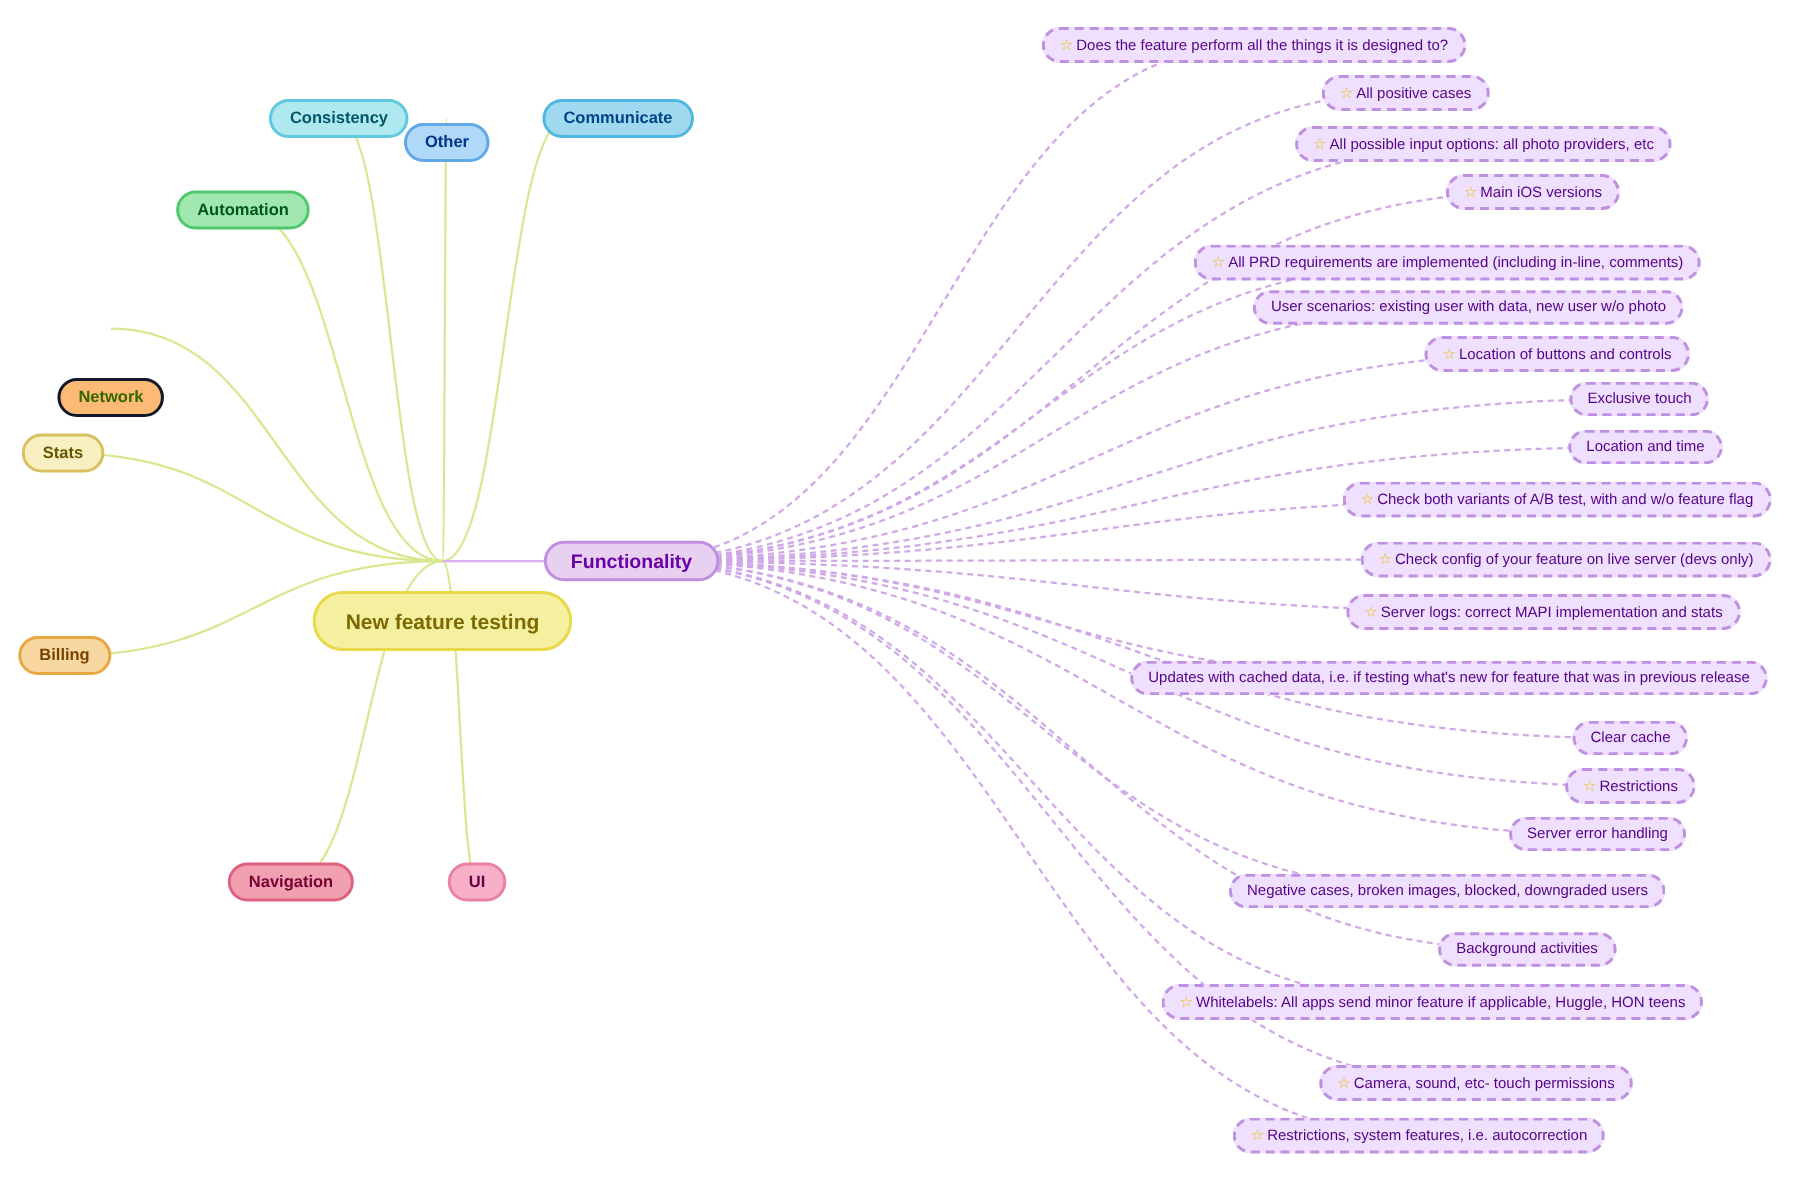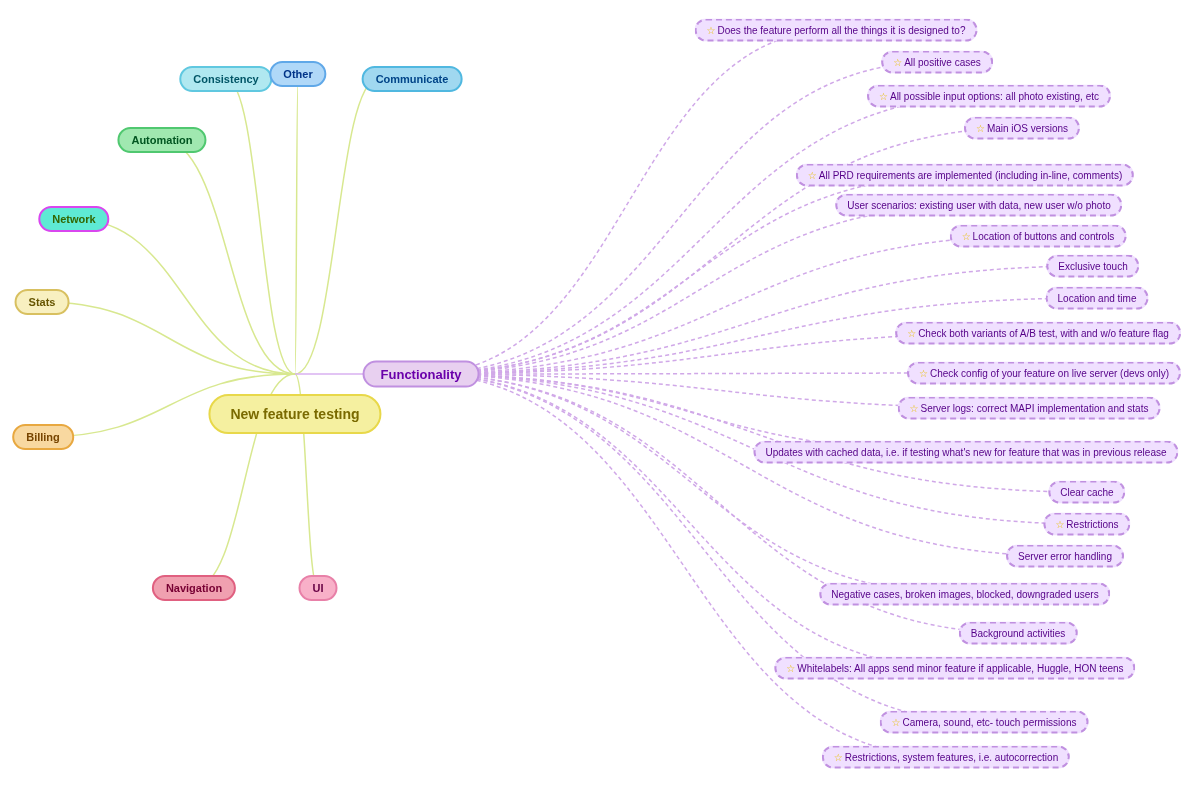--- a/index.html
+++ b/index.html
@@ -65,23 +65,24 @@
       border: 2px solid #50b8e0;
       color: #004488;
       margin-left: 34px;
     }
     .node-automation {
       background: #a0e8b0;
       border: 2px solid #50c870;
       color: #005520;
     }
     .node-network {
-      background: #5eead4;
-      border: 2px solid #d946ef;
+      background: #fdba74;
+      border: 2px solid #0f172a;
       color: #336600;
+      margin-top: 46px;
     }
     .node-stats {
       background: #f8f0c0;
       border: 2px solid #d8c060;
       color: #665500;
     }
     .node-billing {
       background: #f8d8a0;
       border: 2px solid #e8a840;
       color: #774400;
@@ -151,21 +152,21 @@
   <span>New feature testing</span>
 </div>
 
 <div class="node node-functionality" style="left:421px;top:374px;">
   <span>Functionality</span>
 </div>
 
 <div class="node node-consistency" style="left:226px;top:79px;">
   <span>Consistency</span>
 </div>
-<div class="node node-other" style="left:298px;top:74px;">
+<div class="node node-other" style="left:298px;top:95px;">
   <span>Other</span>
 </div>
 <div class="node node-communicate" style="left:378px;top:79px;">
   <span>Communicate</span>
 </div>
 <div class="node node-automation" style="left:162px;top:140px;">
   <span>Automation</span>
 </div>
 <div class="node node-network" style="left:74px;top:219px;">
   <span>Network</span>
@@ -179,21 +180,21 @@
 <div class="node node-navigation" style="left:194px;top:588px;">
   <span>Navigation</span>
 </div>
 <div class="node node-ui" style="left:318px;top:588px;">
   <span>UI</span>
 </div>
 
 <div id="right-nodes-container">
     <div class="node node-right" style="left: 836px; top: 30px; transform: translate(-50%, -50%);"><span class="star-icon">☆</span><span>Does the feature perform all the things it is designed to?</span></div>
     <div class="node node-right" style="left: 937px; top: 62px; transform: translate(-50%, -50%);"><span class="star-icon">☆</span><span>All positive cases</span></div>
-    <div class="node node-right" style="left: 989px; top: 96px; transform: translate(-50%, -50%);"><span class="star-icon">☆</span><span>All possible input options: all photo existing, etc</span></div>
+    <div class="node node-right" style="left: 989px; top: 96px; transform: translate(-50%, -50%);"><span class="star-icon">☆</span><span>All possible input options: all photo providers, etc</span></div>
     <div class="node node-right" style="left: 1022px; top: 128px; transform: translate(-50%, -50%);"><span class="star-icon">☆</span><span>Main iOS versions</span></div>
     <div class="node node-right" style="left: 965px; top: 175px; transform: translate(-50%, -50%);"><span class="star-icon">☆</span><span>All PRD requirements are implemented (including in-line, comments)</span></div>
     <div class="node node-right" style="left: 979px; top: 205px; transform: translate(-50%, -50%);"><span>User scenarios: existing user with data, new user w/o photo</span></div>
     <div class="node node-right" style="left: 1038px; top: 236px; transform: translate(-50%, -50%);"><span class="star-icon">☆</span><span>Location of buttons and controls</span></div>
     <div class="node node-right" style="left: 1093px; top: 266px; transform: translate(-50%, -50%);"><span>Exclusive touch</span></div>
     <div class="node node-right" style="left: 1097px; top: 298px; transform: translate(-50%, -50%);"><span>Location and time</span></div>
     <div class="node node-right" style="left: 1038px; top: 333px; transform: translate(-50%, -50%);"><span class="star-icon">☆</span><span>Check both variants of A/B test, with and w/o feature flag</span></div>
     <div class="node node-right" style="left: 1044px; top: 373px; transform: translate(-50%, -50%);"><span class="star-icon">☆</span><span>Check config of your feature on live server (devs only)</span></div>
     <div class="node node-right" style="left: 1029px; top: 408px; transform: translate(-50%, -50%);"><span class="star-icon">☆</span><span>Server logs: correct MAPI implementation and stats</span></div>
     <div class="node node-right" style="left: 966px; top: 452px; transform: translate(-50%, -50%);"><span>Updates with cached data, i.e. if testing what's new for feature that was in previous release</span></div>

